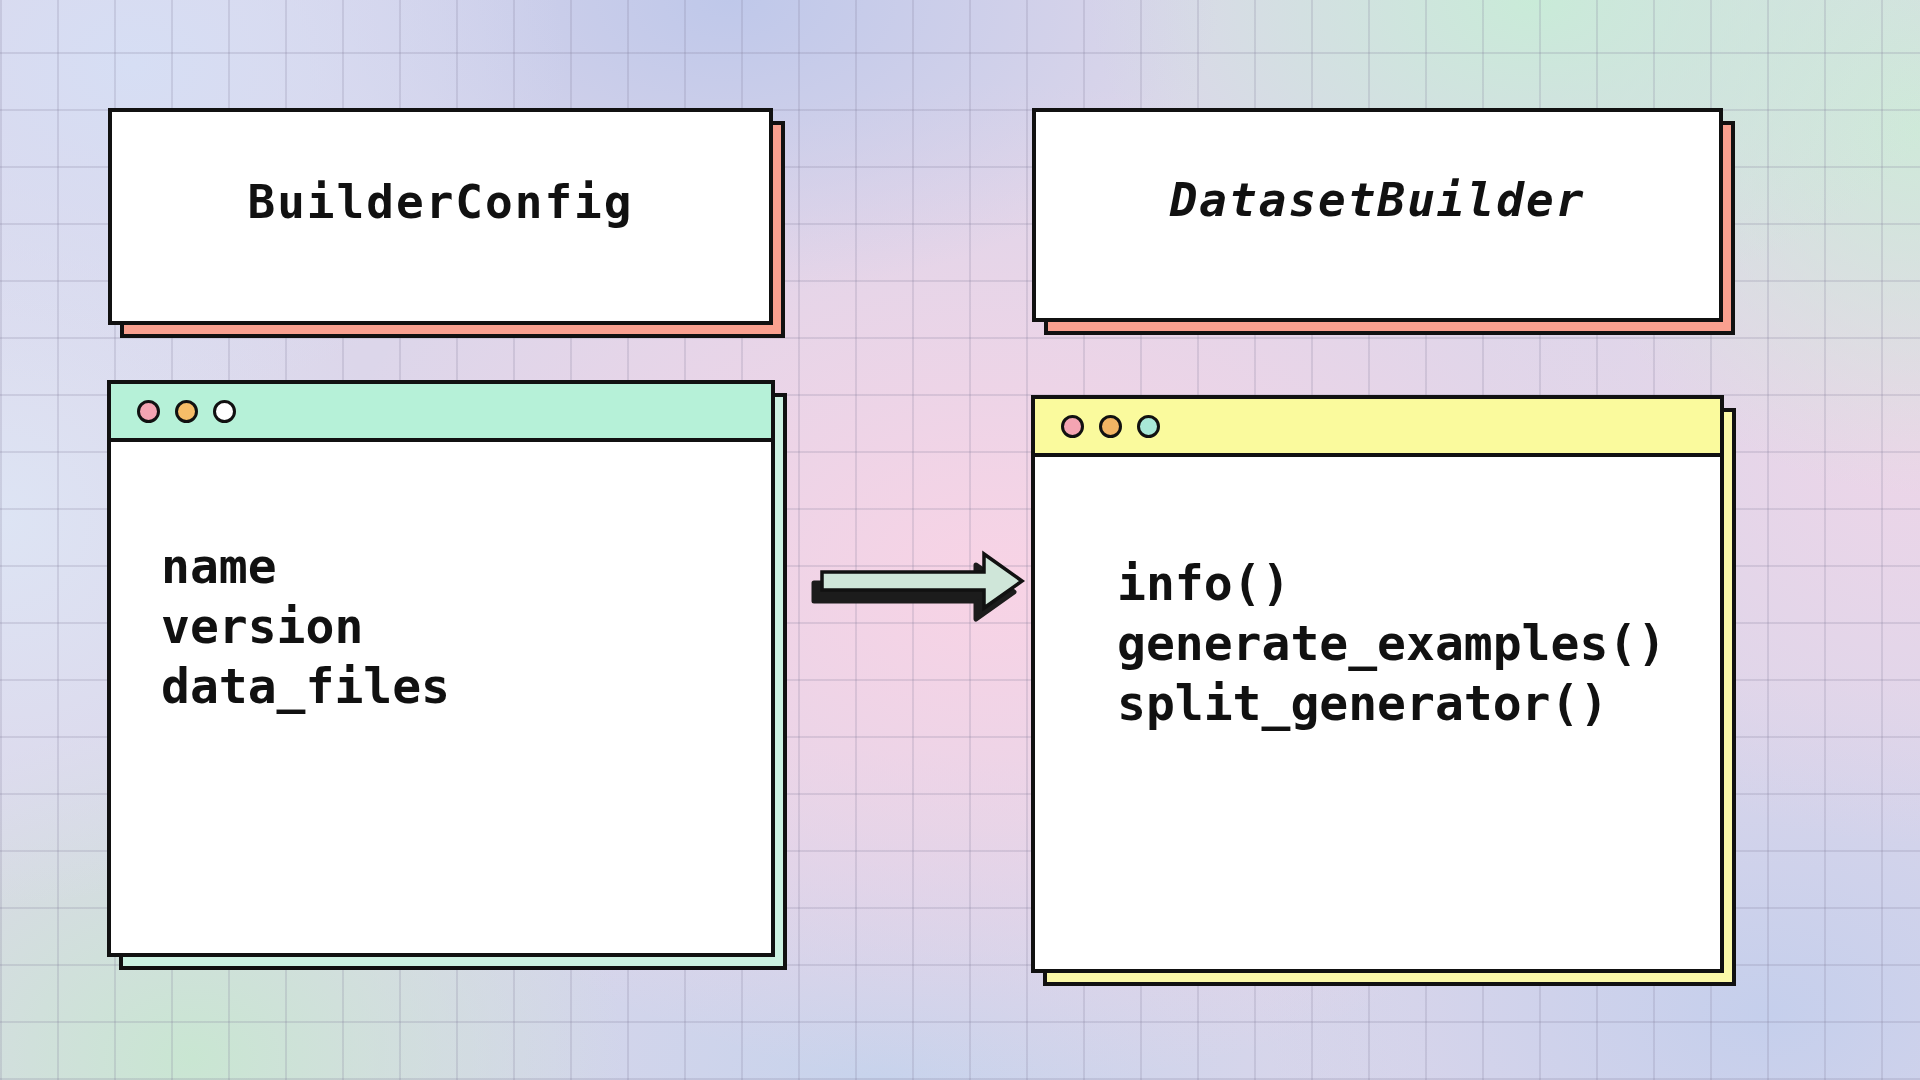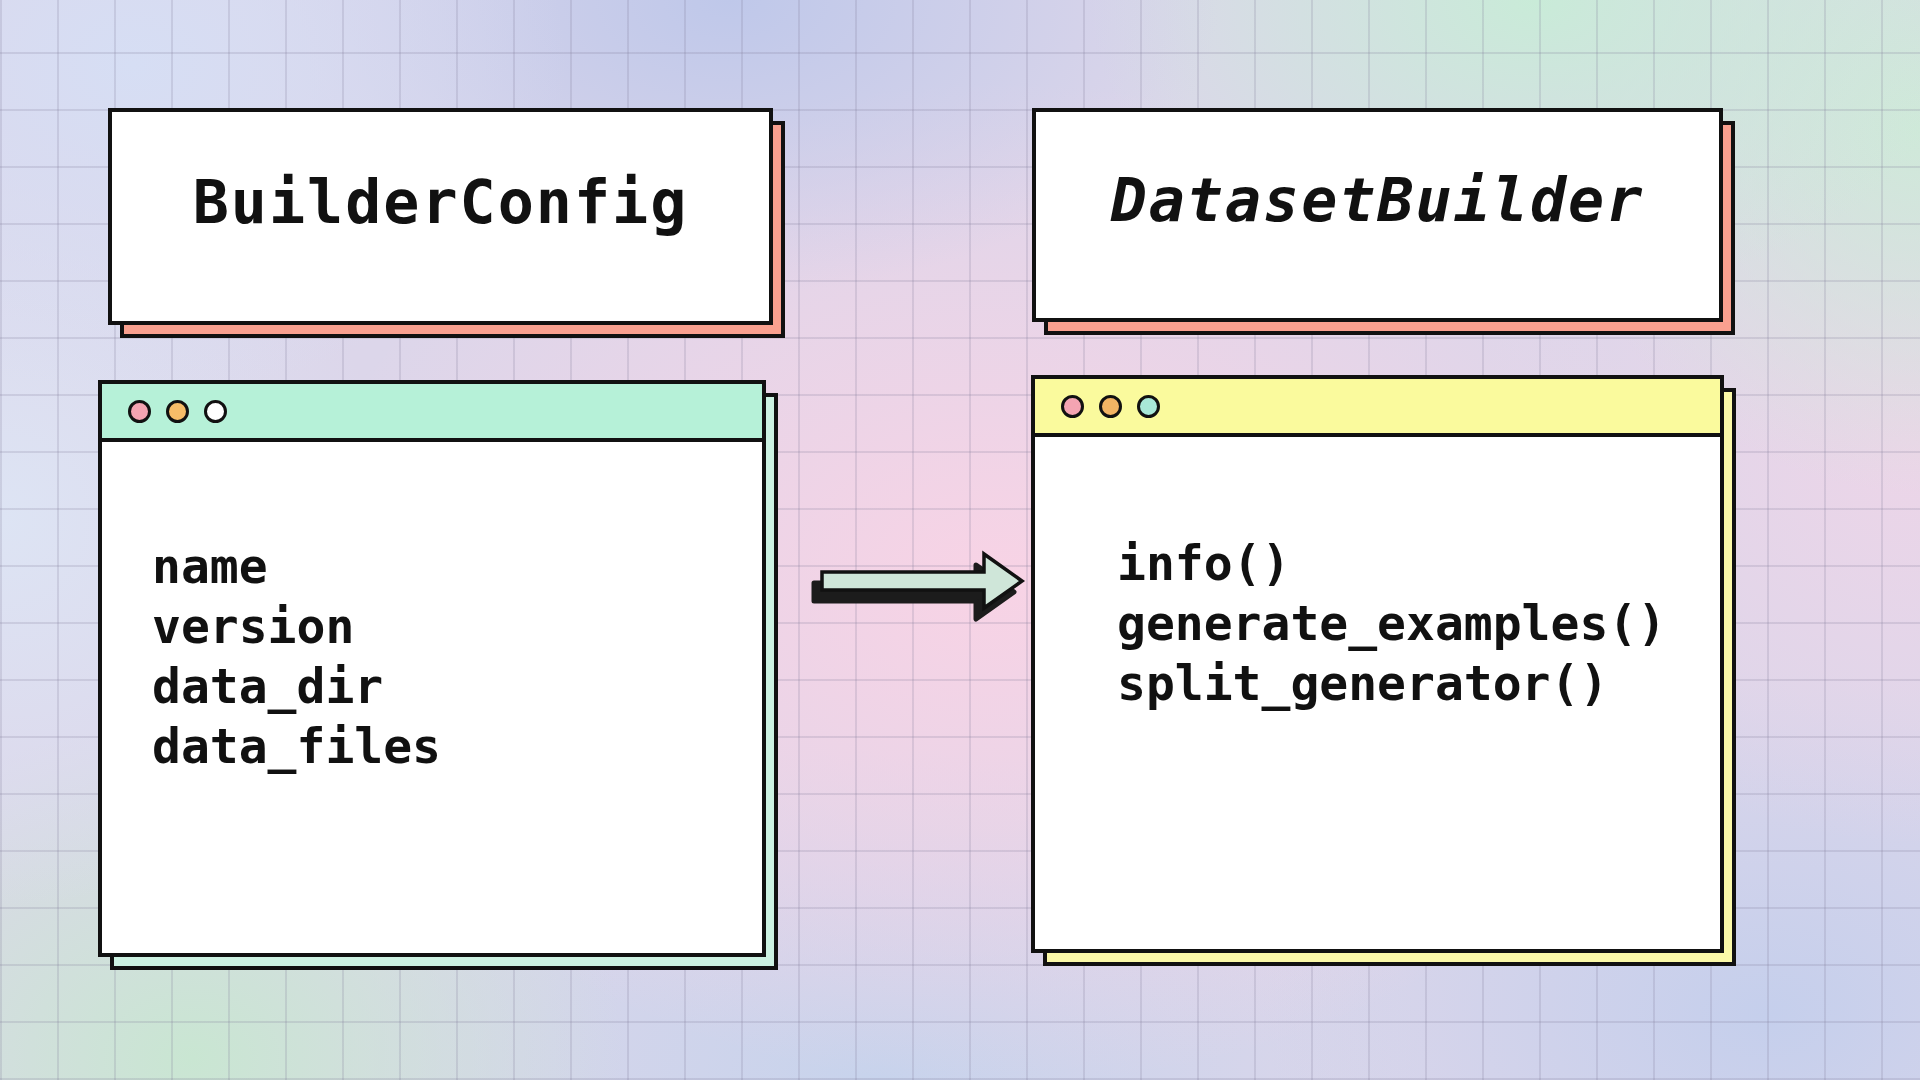--- a/index.html
+++ b/index.html
@@ -28,21 +28,21 @@
   }
   .face{
     position:relative;z-index:1;width:100%;height:100%;
     background:#fff;border:4px solid #111;box-sizing:border-box;
   }
   .title-face{
     display:flex;align-items:center;justify-content:center;
     padding-bottom:30px;
   }
   .class-title{
-    font-size:60px;font-weight:700;letter-spacing:2px;white-space:nowrap;
+    font-size:46px;font-weight:700;letter-spacing:2px;white-space:nowrap;
   }
   .titlebar{
     height:54px;border-bottom:4px solid #111;box-sizing:content-box;
     display:flex;align-items:center;padding-left:26px;gap:15px;
   }
   .dot{
     width:23px;height:23px;border-radius:50%;
     border:3px solid #111;box-sizing:border-box;flex:0 0 auto;
   }
   .win-body{
@@ -64,33 +64,33 @@
     </div>
   </div>
 
   <div class="card" style="left:1032px;top:108px;width:691px;height:214px;font-style:italic;">
     <div class="shadow" style="background: rgb(249, 160, 143);"></div>
     <div class="face title-face">
       <div class="class-title">DatasetBuilder</div>
     </div>
   </div>
 
-  <div class="card" style="left:98px;top:380px;width:668px;height:577px;">
+  <div class="card" style="left:107px;top:380px;width:668px;height:577px;">
     <div class="shadow" style="background: rgb(204, 242, 226);"></div>
     <div class="face">
       <div class="titlebar" style="background: rgb(182, 241, 216);">
         <span class="dot" style="background: rgb(244, 164, 178);"></span>
         <span class="dot" style="background: rgb(246, 189, 104);"></span>
         <span class="dot" style="background: rgb(255, 255, 255);"></span>
       </div>
-      <div class="win-body win-body-left"><div>name</div><div>version</div><div>data_dir</div><div>data_files</div></div>
+      <div class="win-body win-body-left"><div>name</div><div>version</div><div>data_files</div></div>
     </div>
   </div>
 
-  <div class="card" style="left:1031px;top:375px;width:693px;height:578px;">
+  <div class="card" style="left:1031px;top:395px;width:693px;height:578px;">
     <div class="shadow" style="background: rgb(251, 249, 168);"></div>
     <div class="face">
       <div class="titlebar" style="background: rgb(250, 250, 157);">
         <span class="dot" style="background: rgb(244, 164, 178);"></span>
         <span class="dot" style="background: rgb(242, 180, 100);"></span>
         <span class="dot" style="background: rgb(168, 232, 216);"></span>
       </div>
       <div class="win-body win-body-right"><div>info()</div><div>generate_examples()</div><div>split_generator()</div></div>
     </div>
   </div>

